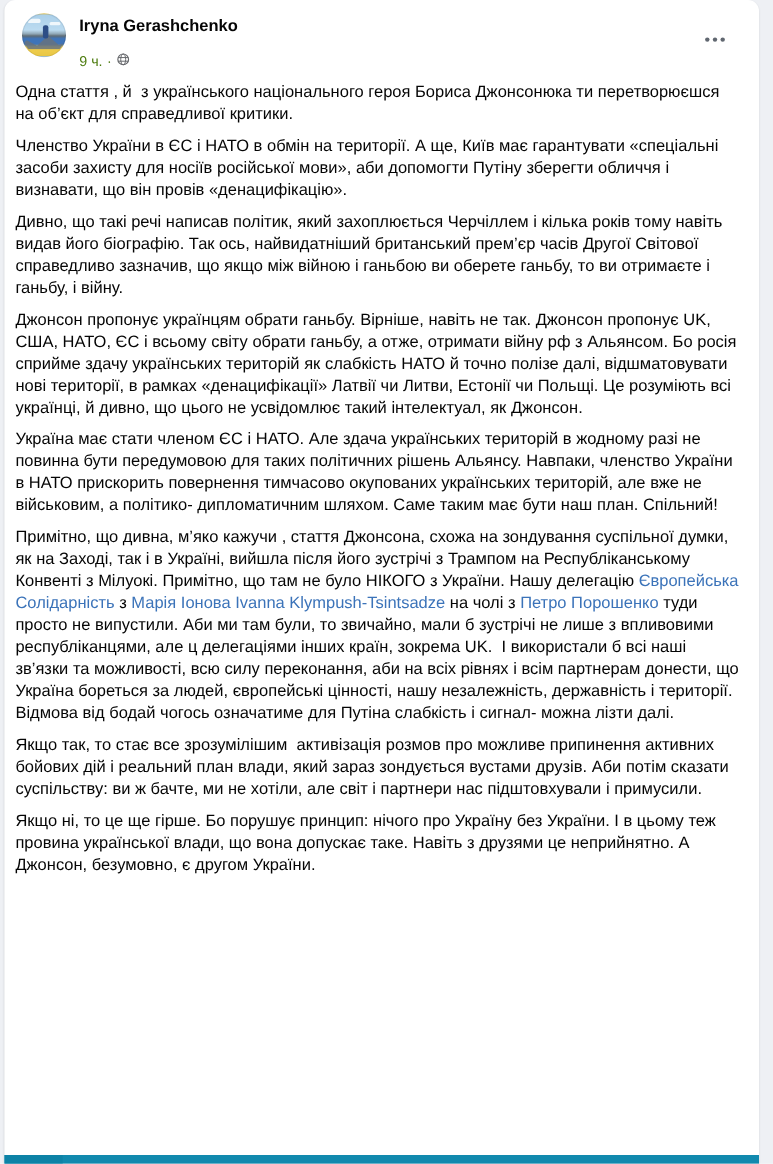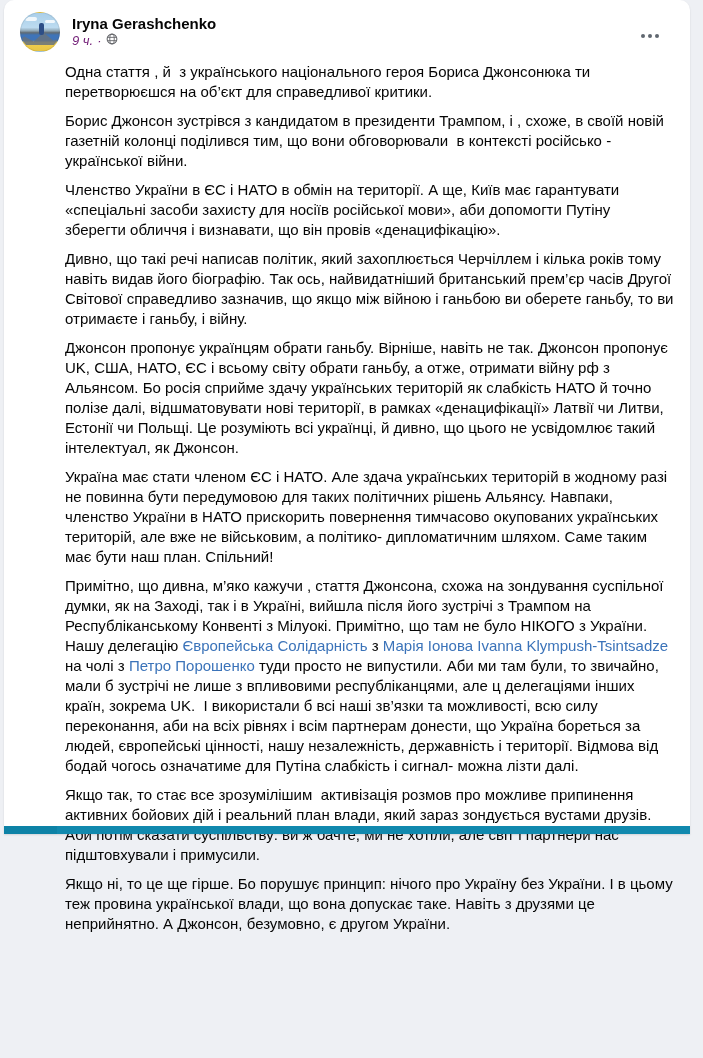--- a/index.html
+++ b/index.html
@@ -3,21 +3,21 @@
 <meta charset="utf-8">
 <style>
   html,body{margin:0;padding:0;}
   body{
     width:703px;height:1058px;overflow:hidden;
     background:#eef0f4;
     font-family:"Liberation Sans","DejaVu Sans",sans-serif;
     -webkit-font-smoothing:antialiased;
   }
   .card{
-    margin-left:4px;width:686px;height:834px;box-sizing:border-box;
+    margin-left:4px;width:686px;height:1058px;box-sizing:border-box;
     background:#ffffff;border-radius:10px 10px 0 0;
     box-shadow:0 1px 2px rgba(0,0,0,.12);
     position:relative;
   }
   
   .header{display:flex;align-items:flex-start;padding:12px 16px 0 16px;position:relative;}
   .avatar{
     width:40px;height:40px;border-radius:50%;flex:0 0 40px;overflow:hidden;position:relative;
     cursor:pointer;border:1px solid rgba(0,0,0,.08);box-sizing:border-box;
     background:linear-gradient(180deg,#aacfe9 0%,#bcdbf0 38%,#8fa6b5 47%,#5d6a74 52%,#3f74b8 58%,#3f74b8 72%,#f2cf4e 78%,#e8c746 100%);
@@ -29,29 +29,29 @@
     opacity:.85;
   }
   .avatar .person{
     position:absolute;left:18px;top:10px;width:5px;height:12px;background:#2d4e86;border-radius:2px;
   }
   .avatar .cloud{position:absolute;background:#fff;border-radius:8px;opacity:.8;}
   .c1{left:4px;top:4px;width:12px;height:4px;}
   .c2{left:24px;top:7px;width:10px;height:3px;}
   .head-info{margin-left:12px;padding-top:2px;}
   .author{font-size:15px;font-weight:bold;color:#050505;line-height:19px;cursor:pointer;}
-  .meta{display:flex;align-items:center;gap:4px;margin-top:0;color:#701a75;font-size:13px;line-height:16px;font-style:italic;}
+  .meta{display:flex;align-items:center;gap:4px;margin-top:15px;color:#4d7c0f;font-size:13px;line-height:16px;}
   .globe{display:inline-block;}
   .more-btn{
     position:absolute;right:24px;top:20px;width:32px;height:32px;border-radius:50%;
     display:flex;align-items:center;justify-content:center;gap:3px;cursor:pointer;
   }
   .more-btn i{width:4px;height:4px;border-radius:50%;background:#606770;display:block;}
   
-  .content{padding:10px 16px 0 29px;margin-left:32px;}
+  .content{padding:10px 16px 0 10px;}
   .content p{
     margin:0 0 9px 0;font-size:15px;line-height:20px;color:#050505;
     white-space:pre-wrap;
   }
   .content a{
     color:#3b73b9;text-decoration:none;cursor:pointer;
   }
   
   .attach-bar{
     position:absolute;left:0;bottom:0;width:100%;height:8px;
@@ -87,21 +87,20 @@
     </div>
     <div class="more-btn">
       <i></i>
       <i></i>
       <i></i>
     </div>
   </div>
 
   <div class="content" id="post-content">
       <p><span>Одна стаття , й  з українського національного героя Бориса Джонсонюка ти перетворюєшся на об’єкт для справедливої критики.</span></p>
-      <p><span>Борис Джонсон зустрівся з кандидатом в президенти Трампом, і , схоже, в своїй новій газетній колонці поділився тим, що вони обговорювали  в контексті російсько - української війни.</span></p>
       <p><span>Членство України в ЄС і НАТО в обмін на території. А ще, Київ має гарантувати «спеціальні засоби захисту для носіїв російської мови», аби допомогти Путіну зберегти обличчя і визнавати, що він провів «денацифікацію».</span></p>
       <p><span>Дивно, що такі речі написав політик, який захоплюється Черчіллем і кілька років тому навіть видав його біографію. Так ось, найвидатніший британський прем’єр часів Другої Світової справедливо зазначив, що якщо між війною і ганьбою ви оберете ганьбу, то ви отримаєте і ганьбу, і війну.</span></p>
       <p><span>Джонсон пропонує українцям обрати ганьбу. Вірніше, навіть не так. Джонсон пропонує UK, США, НАТО, ЄС і всьому світу обрати ганьбу, а отже, отримати війну рф з Альянсом. Бо росія сприйме здачу українських територій як слабкість НАТО й точно полізе далі, відшматовувати нові території, в рамках «денацифікації» Латвії чи Литви, Естонії чи Польщі. Це розуміють всі українці, й дивно, що цього не усвідомлює такий інтелектуал, як Джонсон.</span></p>
       <p><span>Україна має стати членом ЄС і НАТО. Але здача українських територій в жодному разі не повинна бути передумовою для таких політичних рішень Альянсу. Навпаки, членство України в НАТО прискорить повернення тимчасово окупованих українських територій, але вже не військовим, а політико- дипломатичним шляхом. Саме таким має бути наш план. Спільний!</span></p>
       <p><span>Примітно, що дивна, м’яко кажучи , стаття Джонсона, схожа на зондування суспільної думки, як на Заході, так і в Україні, вийшла після його зустрічі з Трампом на Республіканському Конвенті з Мілуокі. Примітно, що там не було НІКОГО з України. Нашу делегацію </span><a>Європейська Солідарність</a><span> з </span><a>Марія Іонова</a><span> </span><a>Ivanna Klympush-Tsintsadze</a><span> на чолі з </span><a>Петро Порошенко</a><span> туди просто не випустили. Аби ми там були, то звичайно, мали б зустрічі не лише з впливовими республіканцями, але ц делегаціями інших країн, зокрема UK.  І використали б всі наші зв’язки та можливості, всю силу переконання, аби на всіх рівнях і всім партнерам донести, що Україна бореться за людей, європейські цінності, нашу незалежність, державність і території. Відмова від бодай чогось означатиме для Путіна слабкість і сигнал- можна лізти далі.</span></p>
       <p><span>Якщо так, то стає все зрозумілішим  активізація розмов про можливе припинення активних бойових дій і реальний план влади, який зараз зондується вустами друзів. Аби потім сказати суспільству: ви ж бачте, ми не хотіли, але світ і партнери нас підштовхували і примусили.</span></p>
       <p><span>Якщо ні, то це ще гірше. Бо порушує принцип: нічого про Україну без України. І в цьому теж провина української влади, що вона допускає таке. Навіть з друзями це неприйнятно. А Джонсон, безумовно, є другом України.</span></p>
     </div>
 
   <div class="attach-bar">

